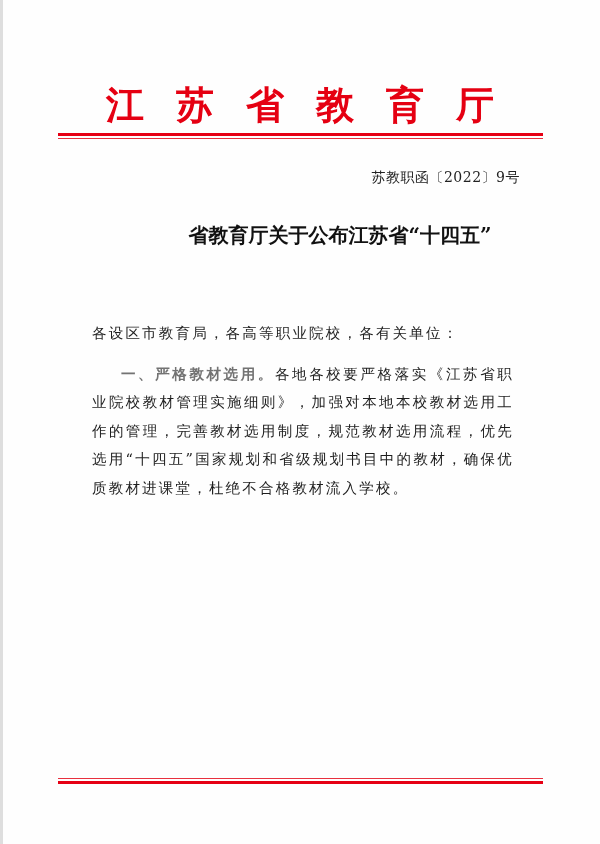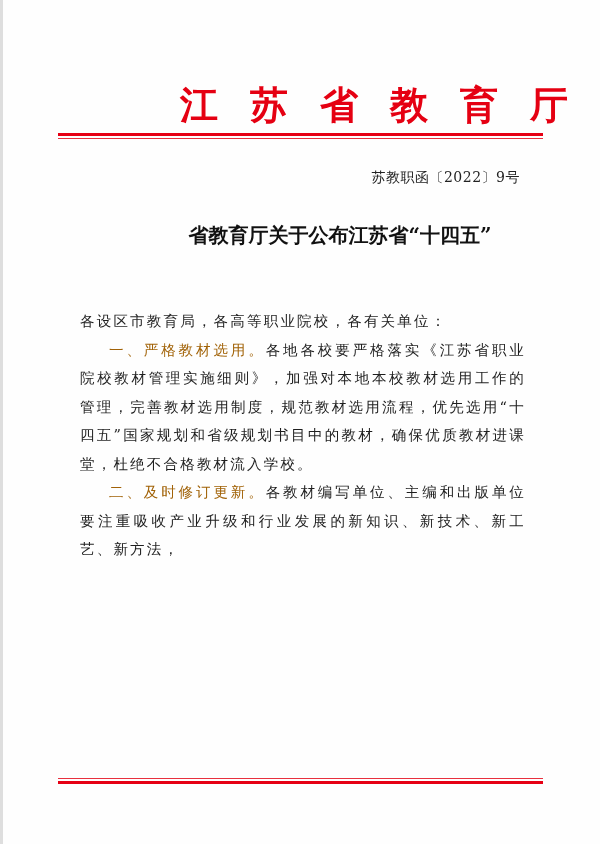--- a/index.html
+++ b/index.html
@@ -24,21 +24,21 @@
     .page {
       position: absolute;
       left: 3px; top: 0;
       width: 597px; height: 844px;
       background: #fefefe;
     }
     .org-header {
       position: absolute;
       left: 0; top: 82px;
       width: 600px;
-      text-align: right;
+      text-align: center;
       font-size: 38px;
       font-weight: bold;
       color: #e50012;
       letter-spacing: 32px;
       text-indent: 32px;
       line-height: 46px;
       font-family: "DejaVu Serif", serif;
     }
     .red-rule {
       position: absolute;
@@ -83,29 +83,29 @@
       position: absolute;
       left: 80px;
       top: 307px;
       width: 446px;
       font-size: 14.5px;
       line-height: 28.5px;
       color: #1e1e1e;
       letter-spacing: 2.2px;
     }
     .body-text p {
-      margin: 0;
+      margin: 12px;
       text-align: justify;
     }
     .indent {
       text-indent: 29px;
     }
     .section-head {
-      font-weight: normal;
-      color: #a16207;
+      font-weight: bold;
+      color: #737373;
     }
   </style>
 </head>
 <body>
 
 <div class="left-edge"></div>
 <div class="page"></div>
 
 <div class="org-header">江苏省教育厅</div>
 
@@ -117,20 +117,19 @@
 
 <div class="doc-number">苏教职函〔2022〕9号</div>
 
 <div class="title">
   <div>省教育厅关于公布江苏省“十四五”</div>
 </div>
 
 <div class="body-text">
   <p>各设区市教育局，各高等职业院校，各有关单位：</p>
   <p class="indent"><span class="section-head">一、严格教材选用。</span><span>各地各校要严格落实《江苏省职业院校教材管理实施细则》，加强对本地本校教材选用工作的管理，完善教材选用制度，规范教材选用流程，优先选用“十四五”国家规划和省级规划书目中的教材，确保优质教材进课堂，杜绝不合格教材流入学校。</span></p>
-  <p class="indent"><span class="section-head">二、及时修订更新。</span><span>各教材编写单位、主编和出版单位要注重吸收产业升级和行业发展的新知识、新技术、新工艺、新方法，</span></p>
 </div>
 
 <div class="red-rule rule-bottom">
   <div class="thin"></div>
   <div class="gap"></div>
   <div class="thick"></div>
 </div>
 
 </body></html>

